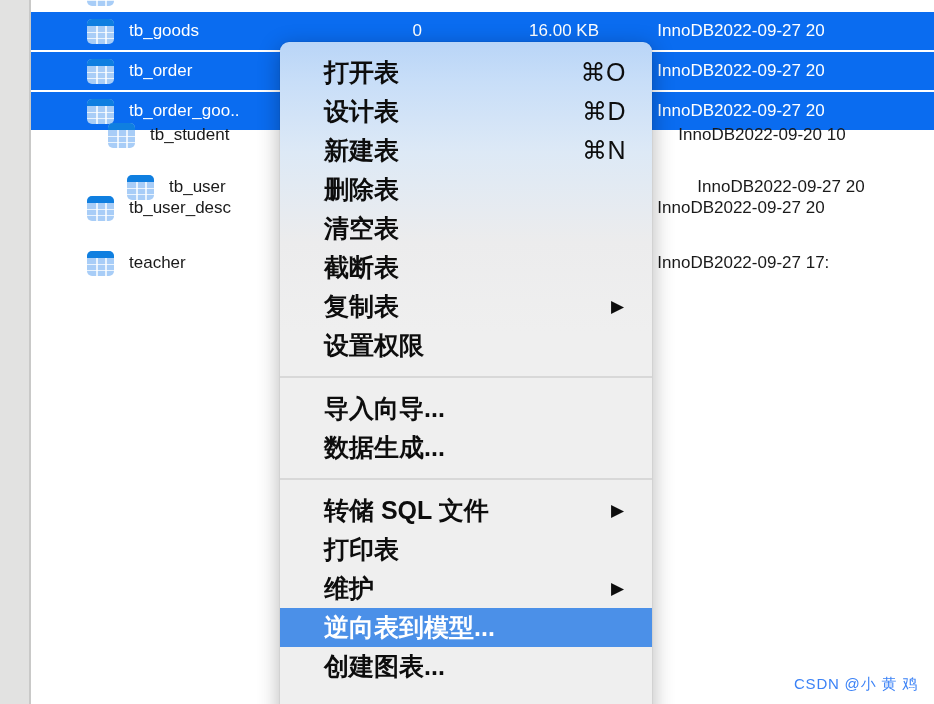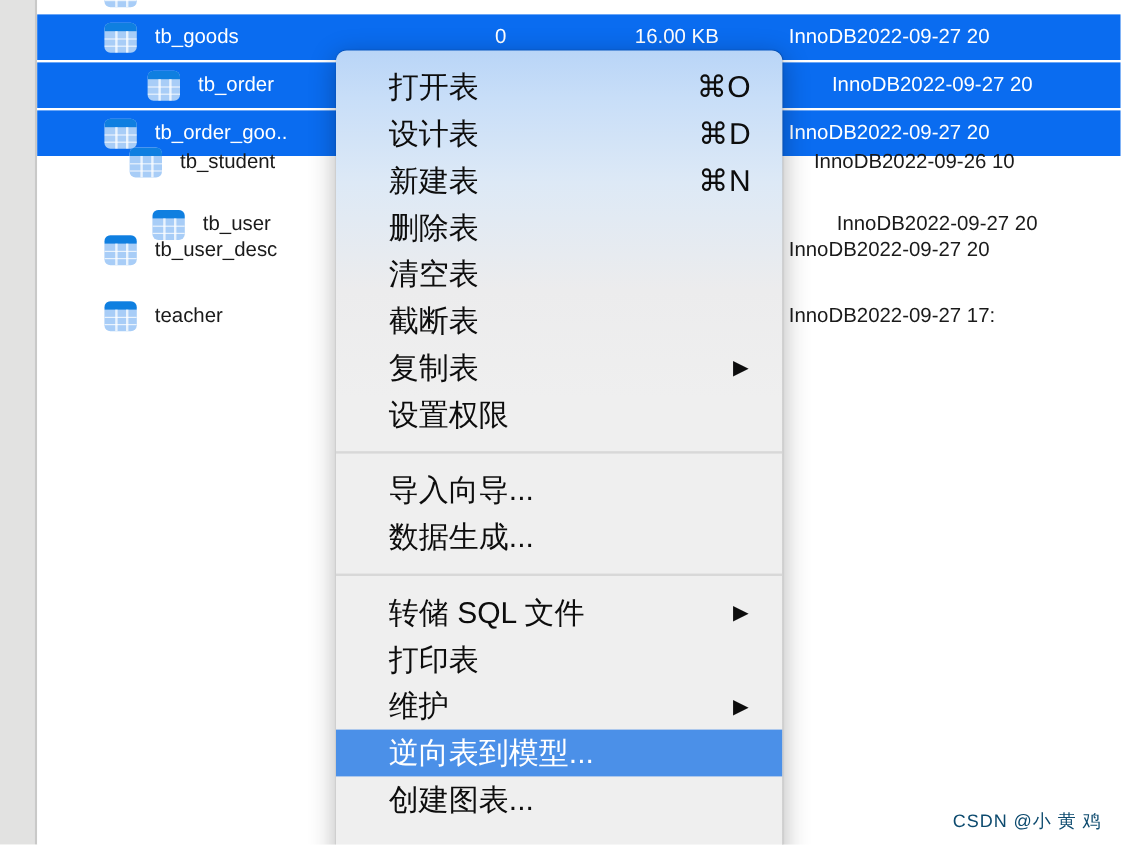--- a/index.html
+++ b/index.html
@@ -148,21 +148,21 @@
     display: flex;
     align-items: center;
     padding-left: 44px;
     padding-right: 20px;
     white-space: nowrap;
   }
   .mi.hl {
     background: #4b90e8;
     color: #ffffff;
   }
-  .mi-label { flex: 1 1 auto; }
+  .mi-label { flex: 1 1 auto; font-weight: bold; }
   .mi-key {
     flex: none;
     font-size: 25px;
     letter-spacing: .5px;
     padding-right: 6px;
   }
   .mi-arrow {
     flex: none;
     font-size: 17px;
     line-height: 1;
@@ -176,21 +176,21 @@
     background: #d8d8d8;
     margin: 0;
   }
 
   
   .watermark {
     position: absolute;
     right: 16px;
     top: 675px;
     font-size: 15px;
-    color: #0c4a6e;
+    color: #3b82f6;
     letter-spacing: .8px;
     white-space: nowrap;
   }
 </style>
 </head>
 <body>
 
 <div id="root">
 
   <div class="gutter"></div>
@@ -217,21 +217,21 @@
           <div class="hl" style="top:13px"></div>
           <div class="hl" style="top:19px"></div>
         </div>
         <div class="cell-name">tb_goods</div>
         <div class="cell-rows">0</div>
         <div class="cell-size">16.00 KB</div>
         <div class="cell-engine">InnoDB</div>
         <div class="cell-date">2022-09-27 20</div>
       </div>
       <div class="row-sep" style="top: 50px;"></div>
-      <div class="row sel" style="top: 52px; padding-left: 36px;">
+      <div class="row sel" style="top: 52px;">
         <div class="tbl-icon">
           <div class="hdr"></div>
           <div class="vl" style="left:9px"></div>
           <div class="vl" style="left:18px"></div>
           <div class="hl" style="top:13px"></div>
           <div class="hl" style="top:19px"></div>
         </div>
         <div class="cell-name">tb_order</div>
         <div class="cell-rows">0</div>
         <div class="cell-size">16.00 KB</div>
@@ -258,21 +258,21 @@
           <div class="hdr"></div>
           <div class="vl" style="left:9px"></div>
           <div class="vl" style="left:18px"></div>
           <div class="hl" style="top:13px"></div>
           <div class="hl" style="top:19px"></div>
         </div>
         <div class="cell-name">tb_student</div>
         <div class="cell-rows"></div>
         <div class="cell-size"></div>
         <div class="cell-engine">InnoDB</div>
-        <div class="cell-date">2022-09-26 10</div>
+        <div class="cell-date">2022-09-20 10</div>
       </div>
       <div class="row" style="top: 168px; margin-left: 40px;">
         <div class="tbl-icon">
           <div class="hdr"></div>
           <div class="vl" style="left:9px"></div>
           <div class="vl" style="left:18px"></div>
           <div class="hl" style="top:13px"></div>
           <div class="hl" style="top:19px"></div>
         </div>
         <div class="cell-name">tb_user</div>

